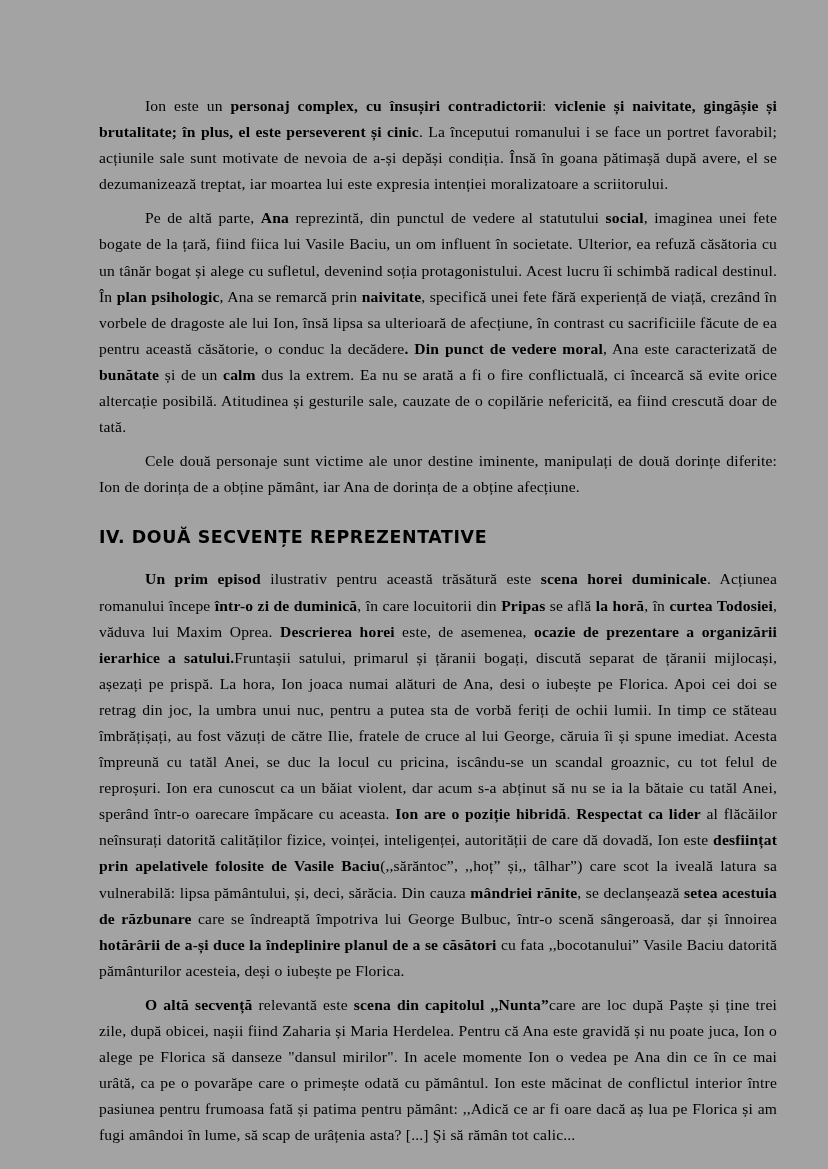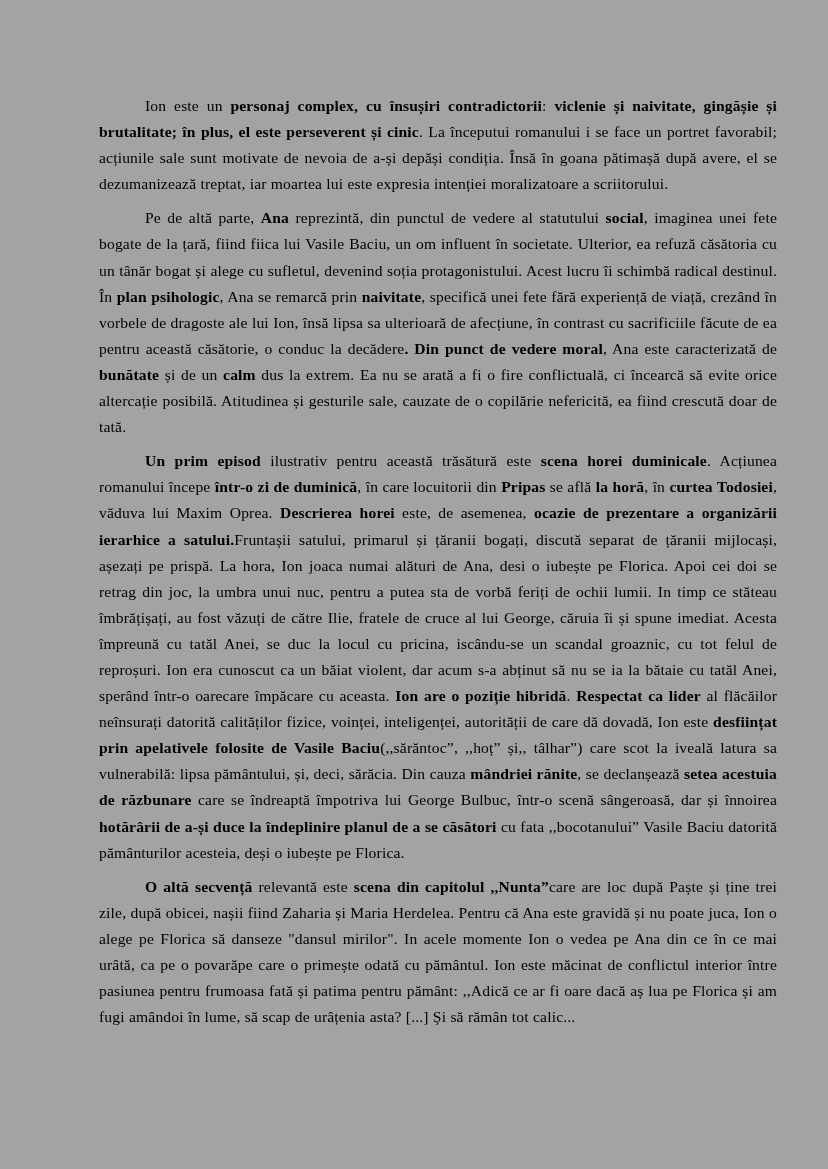--- a/index.html
+++ b/index.html
@@ -78,21 +78,25 @@
   <div class="content">
 
     <p class="para">
       <span>Ion este un </span><b>personaj complex, cu însușiri contradictorii</b><span>: </span><b>viclenie și naivitate, gingășie și brutalitate; în plus, el este perseverent și cinic</b><span>. La începutui romanului i se face un portret favorabil; acțiunile sale sunt motivate de nevoia de a-și depăși condiția. Însă în goana pătimașă după avere, el se dezumanizează treptat, iar moartea lui este expresia intenției moralizatoare a scriitorului.</span>
     </p>
 
     <p class="para">
       <span>Pe de altă parte, </span><b>Ana</b><span> reprezintă, din punctul de vedere al statutului </span><b>social</b><span>, imaginea unei fete bogate de la țară, fiind fiica lui Vasile Baciu, un om influent în societate. Ulterior, ea refuză căsătoria cu un tânăr bogat și alege cu sufletul, devenind soția protagonistului. Acest lucru îi schimbă radical destinul. În </span><b>plan psihologic</b><span>, Ana se remarcă prin </span><b>naivitate</b><span>, specifică unei fete fără experiență de viață, crezând în vorbele de dragoste ale lui Ion, însă lipsa sa ulterioară de afecțiune, în contrast cu sacrificiile făcute de ea pentru această căsătorie, o conduc la decădere</span><b>. Din punct de vedere moral</b><span>, Ana este caracterizată de </span><b>bunătate</b><span> și de un </span><b>calm</b><span> dus la extrem. Ea nu se arată a fi o fire conflictuală, ci încearcă să evite orice altercație posibilă. Atitudinea și gesturile sale, cauzate de o copilărie nefericită, ea fiind crescută doar de tată.</span>
     </p>
 
+    <p class="para">
+      <span>Cele două personaje sunt victime ale unor destine iminente, manipulați de două dorințe diferite: Ion de dorința de a obține pământ, iar Ana de dorința de a obține afecțiune.</span>
+    </p>
 
+    <h2 class="section-heading">IV. DOUĂ SECVENȚE REPREZENTATIVE</h2>
 
     <p class="para after-heading">
       <b>Un prim episod</b><span> ilustrativ pentru această trăsătură este </span><b>scena horei duminicale</b><span>. Acțiunea romanului începe </span><b>într-o zi de duminică</b><span>, în care locuitorii din </span><b>Pripas</b><span> se află </span><b>la horă</b><span>, în </span><b>curtea Todosiei</b><span>, văduva lui Maxim Oprea. </span><b>Descrierea horei</b><span> este, de asemenea, </span><b>ocazie de prezentare a organizării ierarhice a satului.</b><span>Fruntașii satului, primarul și țăranii bogați, discută separat de țăranii mijlocași, așezați pe prispă. La hora, Ion joaca numai alături de Ana, desi o iubește pe Florica. Apoi cei doi se retrag din joc, la umbra unui nuc, pentru a putea sta de vorbă feriți de ochii lumii. In timp ce stăteau îmbrățișați, au fost văzuți de către Ilie, fratele de cruce al lui George, căruia îi și spune imediat. Acesta împreună cu tatăl Anei, se duc la locul cu pricina, iscându-se un scandal groaznic, cu tot felul de reproșuri. Ion era cunoscut ca un băiat violent, dar acum s-a abținut să nu se ia la bătaie cu tatăl Anei, sperând într-o oarecare împăcare cu aceasta. </span><b>Ion are o poziție hibridă</b><span>. </span><b>Respectat ca lider</b><span> al flăcăilor neînsurați datorită calităților fizice, voinței, inteligenței, autorității de care dă dovadă, Ion este </span><b>desființat prin apelativele folosite de Vasile Baciu</b><span>(,,sărăntoc”, ,,hoț” și,, tâlhar”) care scot la iveală latura sa vulnerabilă: lipsa pământului, și, deci, sărăcia. Din cauza </span><b>mândriei rănite</b><span>, se declanșează </span><b>setea acestuia de răzbunare</b><span> care se îndreaptă împotriva lui George Bulbuc, într-o scenă sângeroasă, dar și înnoirea </span><b>hotărârii de a-și duce la îndeplinire planul de a se căsători</b><span> cu fata ,,bocotanului” Vasile Baciu datorită pământurilor acesteia, deși o iubește pe Florica.</span>
     </p>
 
     <p class="para">
       <b>O altă secvență</b><span> relevantă este </span><b>scena din capitolul ,,Nunta”</b><span>care are loc după Paște și ține trei zile, după obicei, nașii fiind Zaharia și Maria Herdelea. Pentru că Ana este gravidă și nu poate juca, Ion o alege pe Florica să danseze "dansul mirilor". In acele momente Ion o vedea pe Ana din ce în ce mai urâtă, ca pe o povarăpe care o primește odată cu pământul. Ion este măcinat de conflictul interior între pasiunea pentru frumoasa fată și patima pentru pământ: ,,Adică ce ar fi oare dacă aș lua pe Florica și am fugi amândoi în lume, să scap de urâțenia asta? [...] Şi să rămân tot calic...</span>
     </p>
 
   </div>

